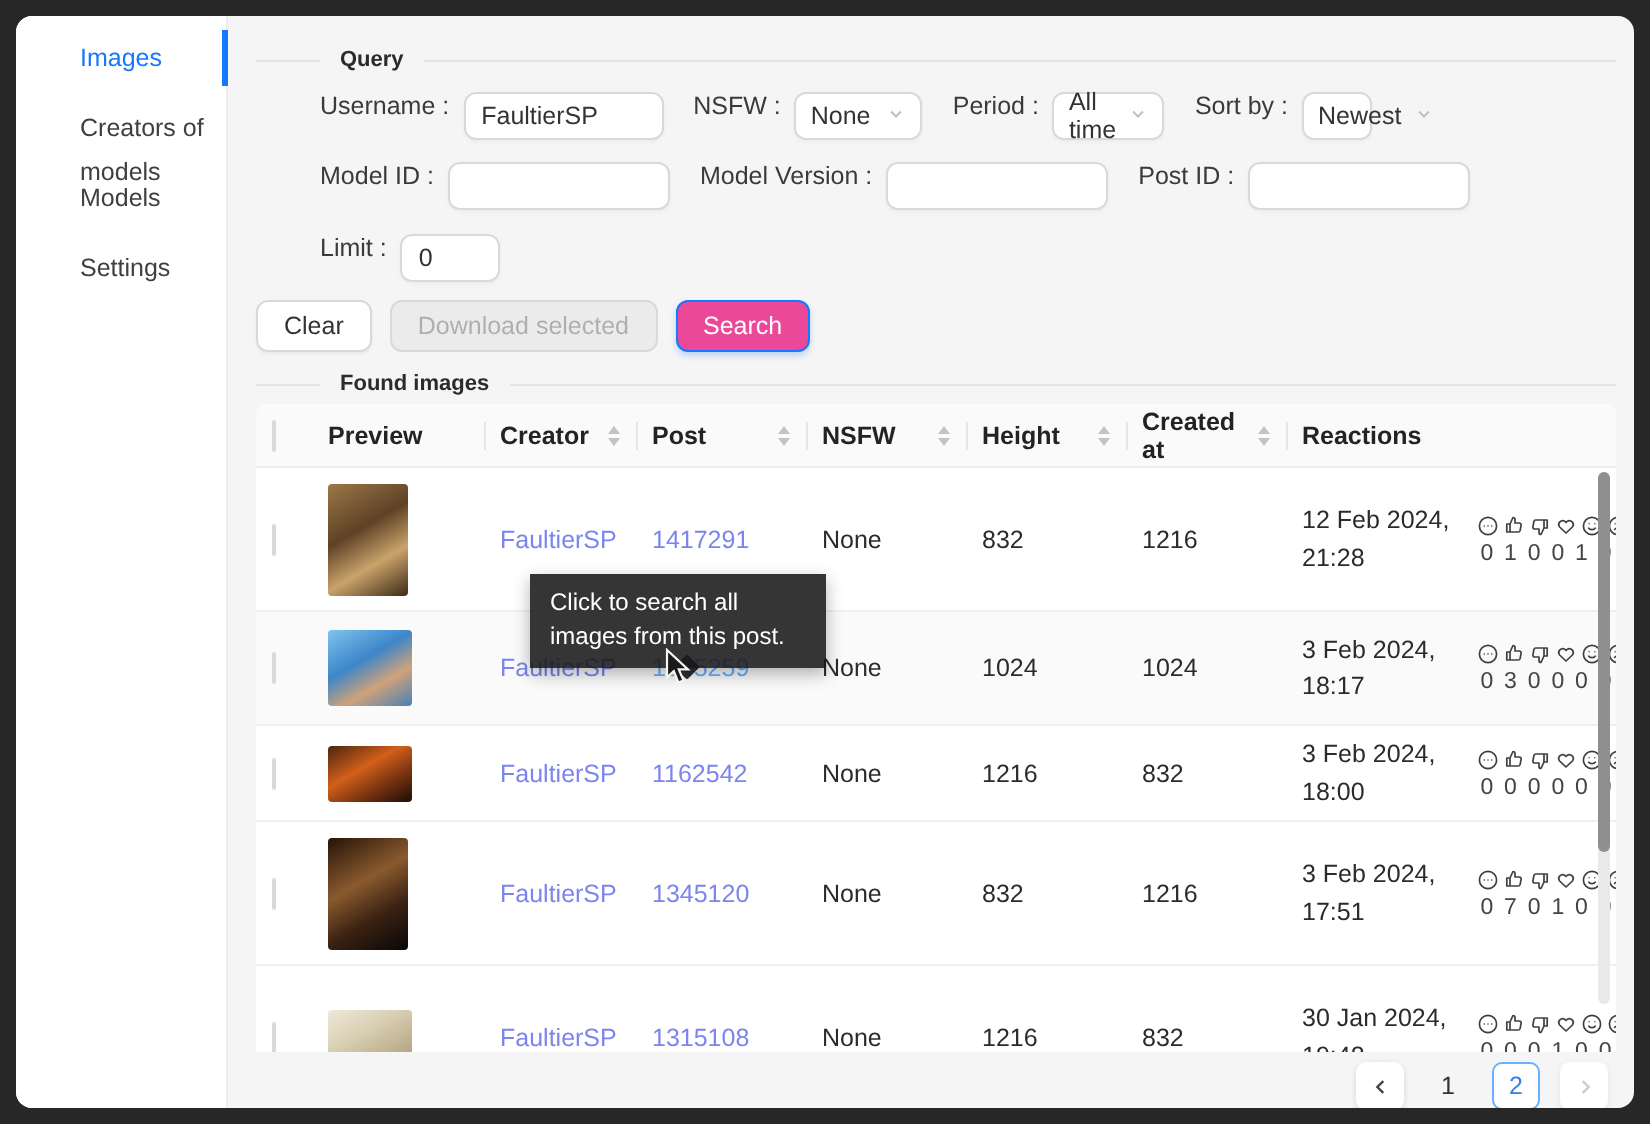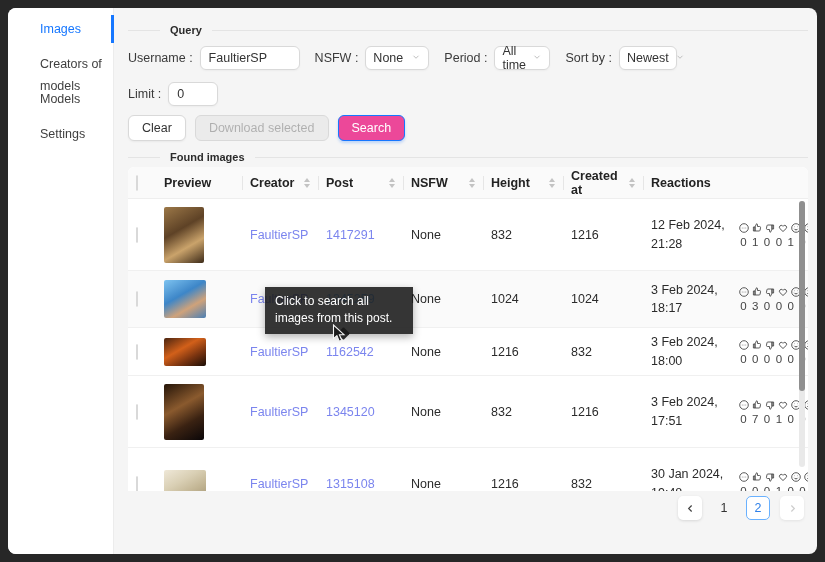--- a/index.html
+++ b/index.html
@@ -15,21 +15,21 @@
 
   
   .content { flex:1; padding:14px 9px 0 14px; position:relative; overflow:hidden; }
 
   .divider { display:flex; align-items:center; height:16px; }
   .divider .ln { height:1px; background:#e4e4e4; }
   .divider .ln.short { width:32px; }
   .divider .ln.long { flex:1; }
   .divider .ttl { font-size:11px; font-weight:700; color:#2b2b2b; margin:0 10px; }
 
-  .frow { display:flex; align-items:center; }
+  .frow { display:flex; align-items:flex-start;margin-left:32px; }
   .frow1 { margin-top:8px; }
   .frow2 { margin-top:11px; }
   .frow3 { margin-top:12px; }
   .flabel { font-size:12.5px; color:#3a3a3a; margin-right:7px; white-space:nowrap; }
   .ti { height:24px; border:1px solid #d9d9d9; border-radius:6px; background:#fff; padding:0 8px; font-size:12.5px; color:#333; outline:none; box-shadow:0 1px 2px rgba(0,0,0,0.04); font-family:"Liberation Sans", sans-serif; }
   .w100 { width:100px; } .w110 { width:111px; } .w50 { width:50px; }
   .sel { display:inline-flex; align-items:center; justify-content:space-between; height:24px; border:1px solid #d9d9d9; border-radius:6px; background:#fff; padding:0 7px; font-size:12.5px; color:#333; cursor:pointer; box-shadow:0 1px 2px rgba(0,0,0,0.04); }
   .sel .sv { margin-right:6px; }
   .gap { width:15px; flex:none; }
 
@@ -120,28 +120,38 @@
       <span class="gap"></span>
       <span class="flabel">Period :</span>
       <span class="sel" style="width:56px">
         <span class="sv">All time</span>
         <span><svg width="10" height="10" viewBox="0 0 24 24">
               <path d="M6 9l6 6 6-6" fill="none" stroke="#bfbfbf" stroke-width="2.4"></path>
             </svg></span>
       </span>
       <span class="gap"></span>
       <span class="flabel">Sort by :</span>
-      <span class="sel" style="width:58px">
+      <span class="sel" style="width:35px">
         <span class="sv">Newest</span>
         <span><svg width="10" height="10" viewBox="0 0 24 24">
               <path d="M6 9l6 6 6-6" fill="none" stroke="#bfbfbf" stroke-width="2.4"></path>
             </svg></span>
       </span>
     </div>
 
+    <div class="frow frow2">
+      <span class="flabel">Model ID :</span>
+      <input class="ti w110" readonly="" value="" style="">
+      <span class="gap"></span>
+      <span class="flabel">Model Version :</span>
+      <input class="ti w110" readonly="" value="" style="">
+      <span class="gap"></span>
+      <span class="flabel">Post ID :</span>
+      <input class="ti w110" readonly="" value="" style="">
+    </div>
 
     <div class="frow frow3">
       <span class="flabel">Limit :</span>
       <input class="ti w50" readonly="" value="0" style="">
     </div>
 
     <div class="btnrow">
       <button class="btn default">Clear</button>
       <button class="btn disabled">Download selected</button>
       <button class="btn primary">Search</button>

